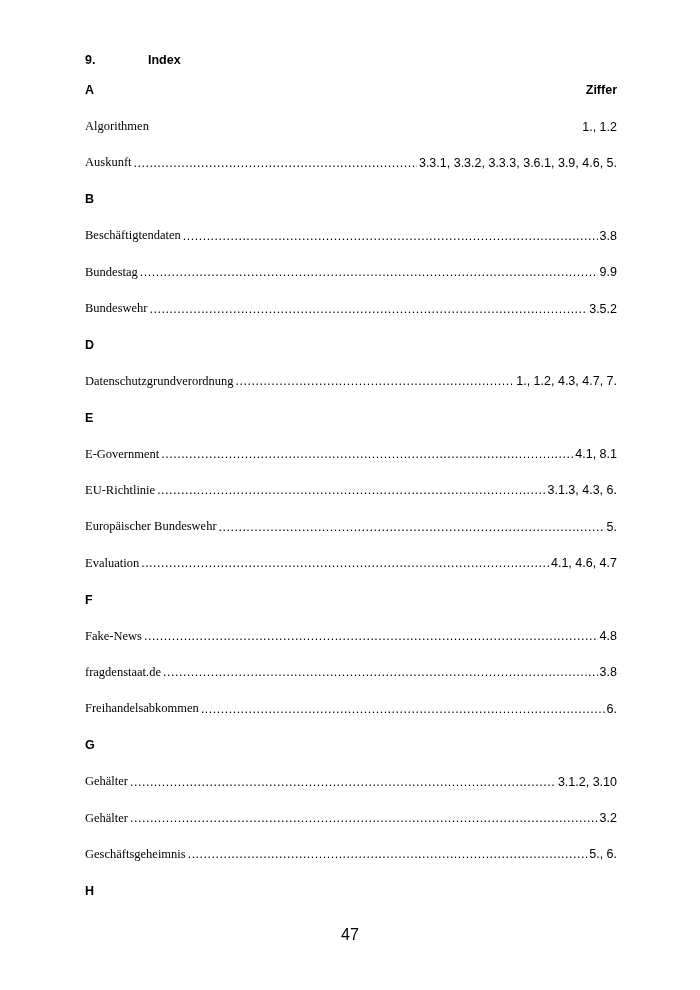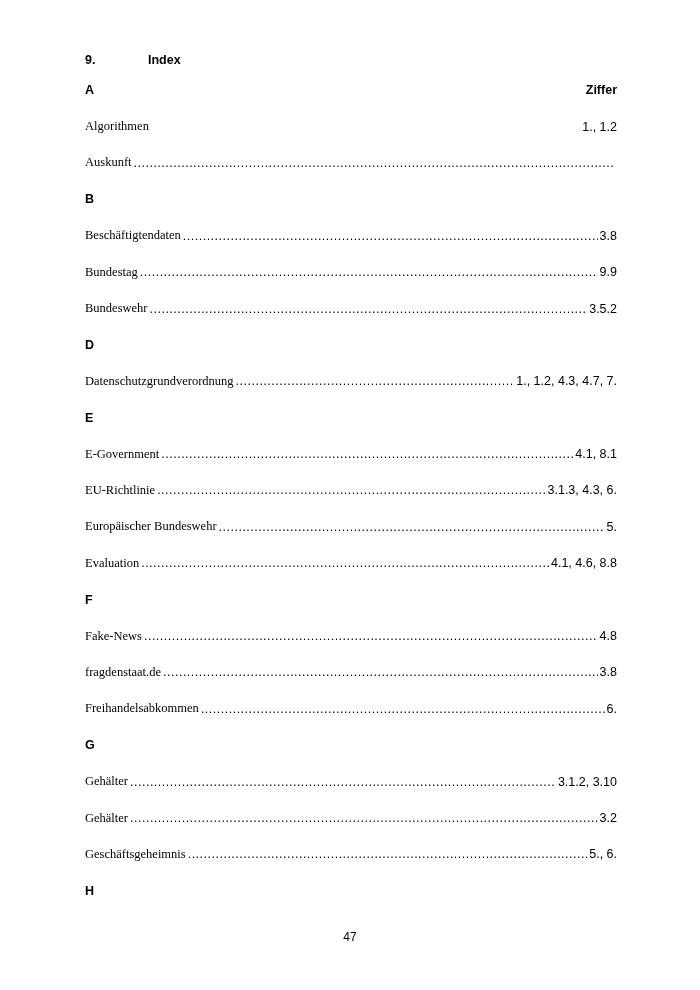--- a/index.html
+++ b/index.html
@@ -60,21 +60,21 @@
   }
   .spacer {
     flex: 1 1 auto;
   }
   .page-number {
     position: absolute;
     bottom: 46px;
     left: 0;
     width: 100%;
     text-align: center;
-    font-size: 12px;
+    font-size: 16px;
   }
 </style>
 </head>
 <body>
 
 <div class="page">
   <div class="content">
     <div class="heading-row">
       <span class="heading-num">9.</span>
       <span class="heading-title">Index</span>
@@ -86,20 +86,21 @@
           <span class="letter">Ziffer</span>
         </div>
         <div class="row entry-row">
           <span class="term">Algorithmen</span>
           <span class="leader"></span>
           <span class="ref">1., 1.2</span>
         </div>
         <div class="row entry-row">
           <span class="term">Auskunft</span>
           <span class="leader">............................................................................................................................................................................................................................</span>
+          <span class="ref">3.3.1, 3.3.2, 3.3.3, 3.6.1, 3.9, 4.6, 5.</span>
         </div>
         <div class="row letter-row">
           <span class="letter">B</span>
         </div>
         <div class="row entry-row">
           <span class="term">Beschäftigtendaten</span>
           <span class="leader">............................................................................................................................................................................................................................</span>
           <span class="ref">3.8</span>
         </div>
         <div class="row entry-row">
@@ -134,21 +135,21 @@
           <span class="ref">3.1.3, 4.3, 6.</span>
         </div>
         <div class="row entry-row">
           <span class="term">Europäischer Bundeswehr</span>
           <span class="leader">............................................................................................................................................................................................................................</span>
           <span class="ref">5.</span>
         </div>
         <div class="row entry-row">
           <span class="term">Evaluation</span>
           <span class="leader">............................................................................................................................................................................................................................</span>
-          <span class="ref">4.1, 4.6, 8.8</span>
+          <span class="ref">4.1, 4.6, 4.7</span>
         </div>
         <div class="row letter-row">
           <span class="letter">F</span>
         </div>
         <div class="row entry-row">
           <span class="term">Fake-News</span>
           <span class="leader">............................................................................................................................................................................................................................</span>
           <span class="ref">4.8</span>
         </div>
         <div class="row entry-row">

